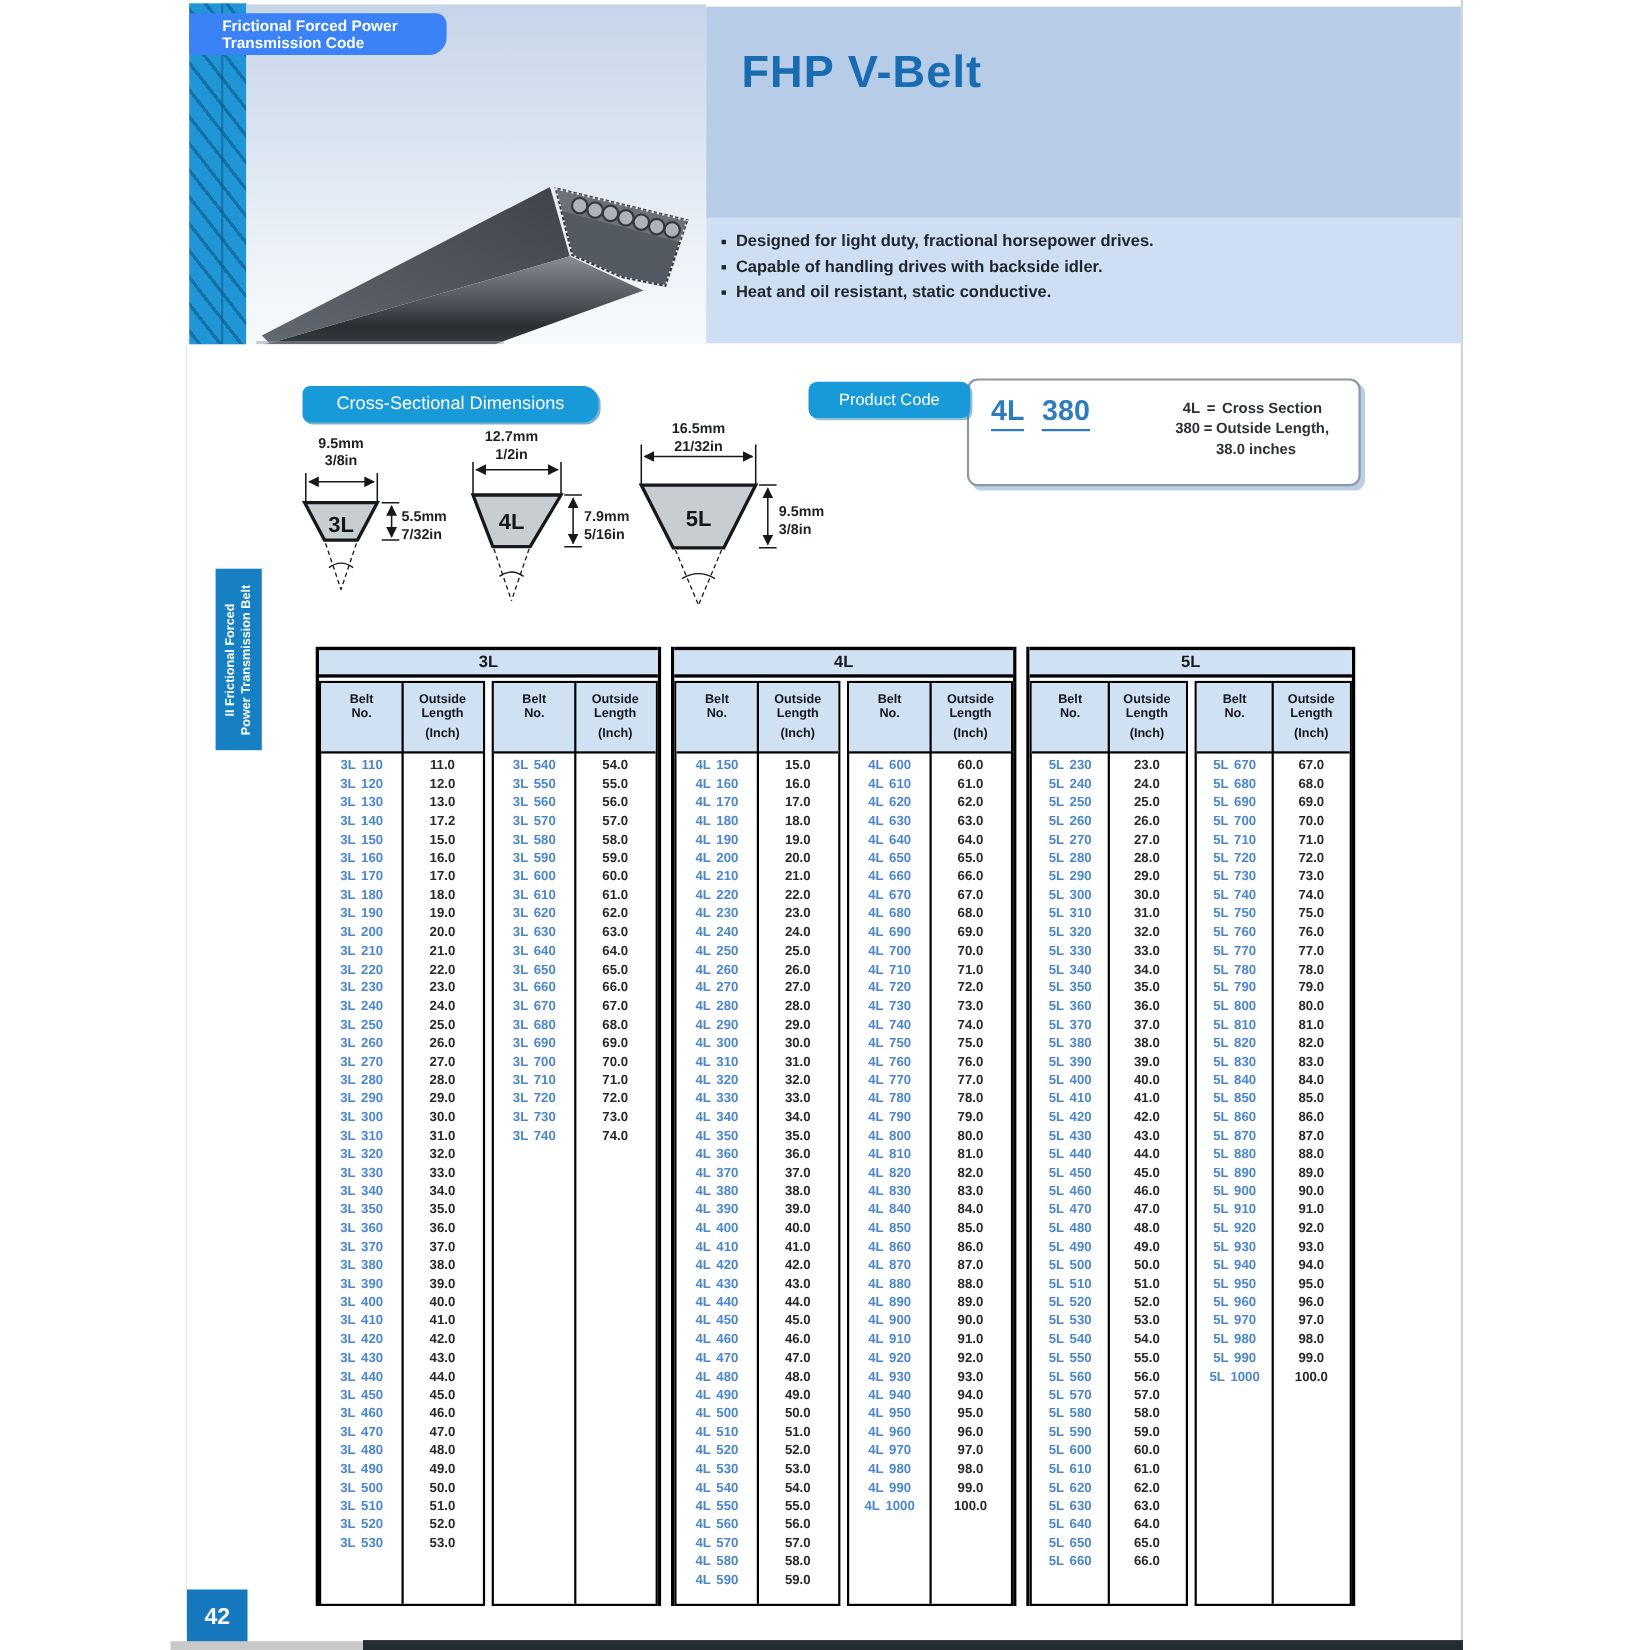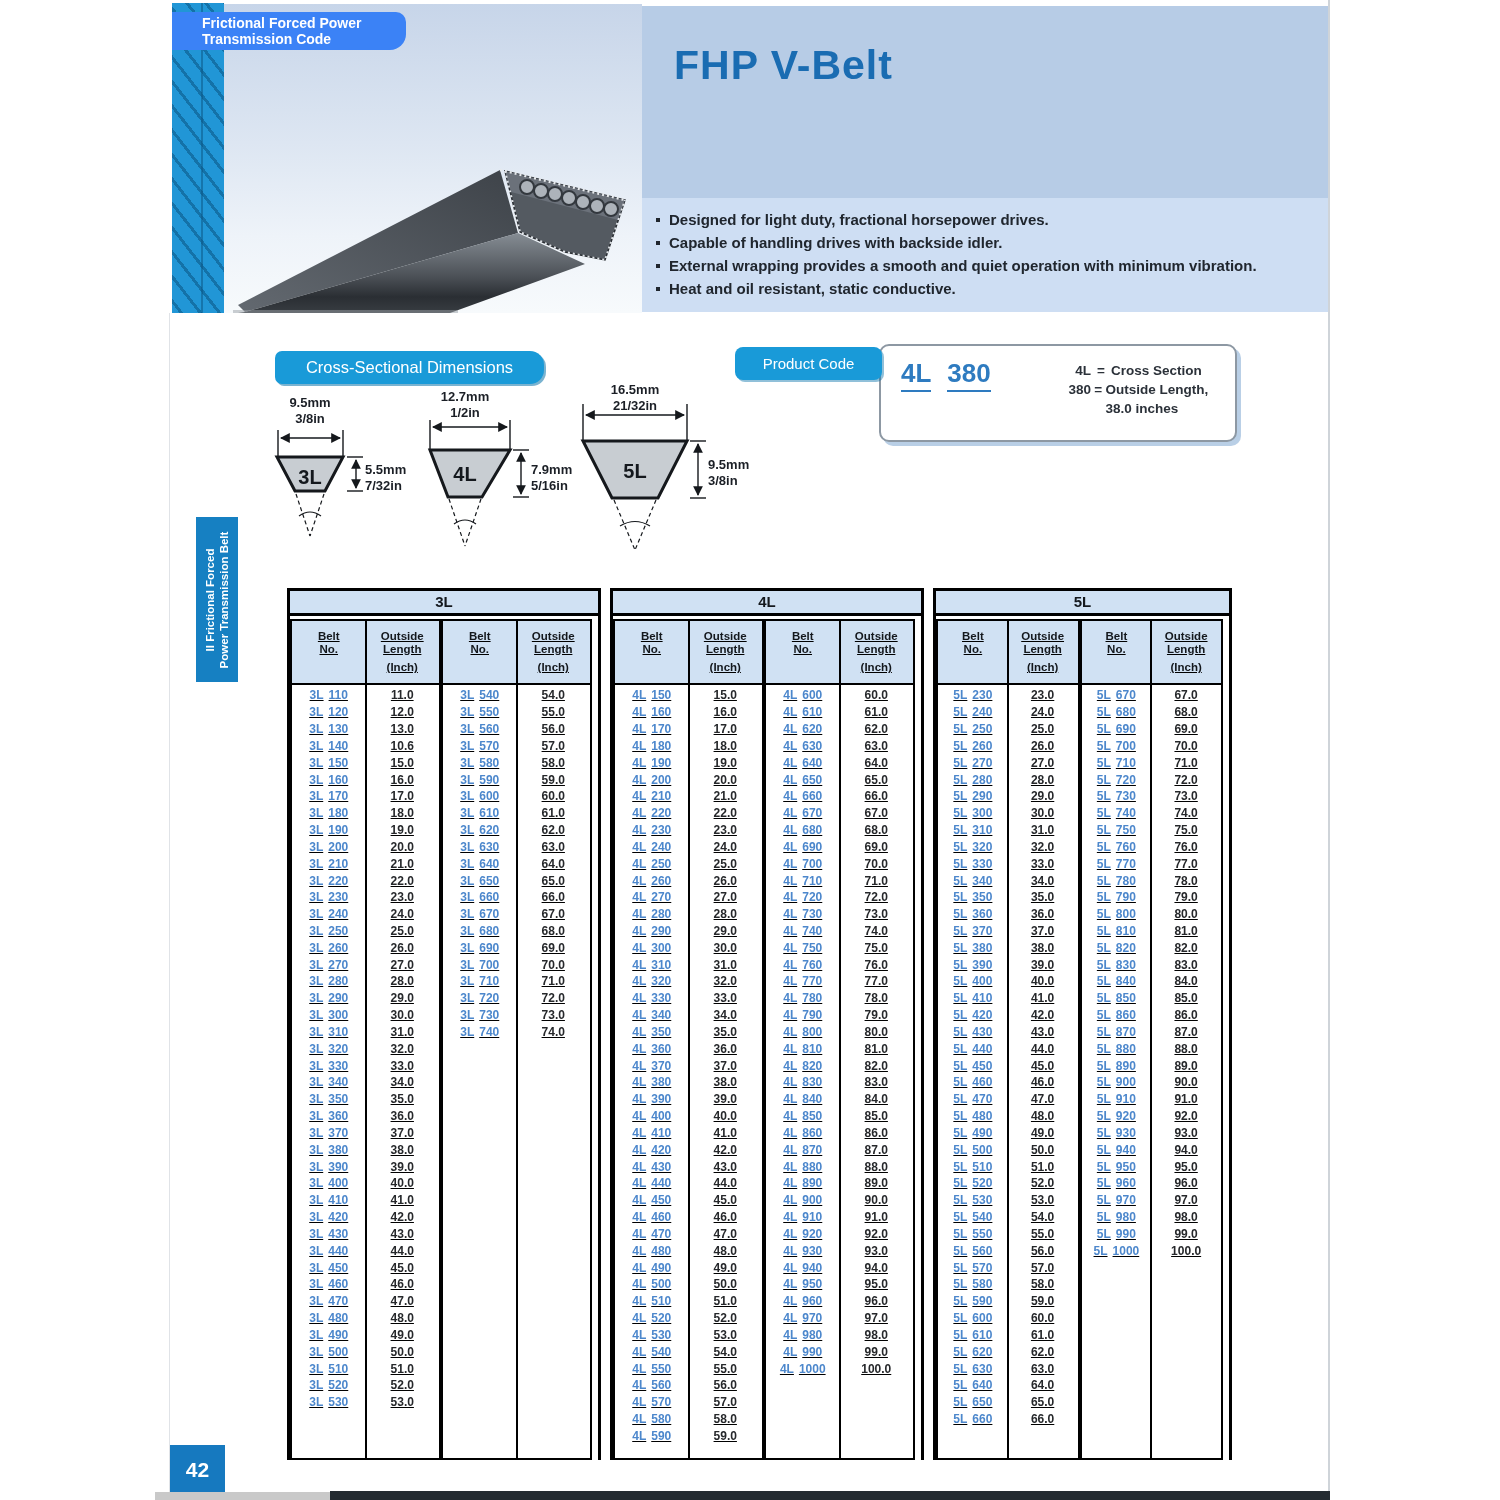--- a/index.html
+++ b/index.html
@@ -65,21 +65,21 @@
   .side-tab{position:absolute;left:196px;top:517px;width:42px;height:165px;background:#1680c2;}
   .side-tab .rot{position:absolute;left:50%;top:50%;width:165px;height:42px;
     transform:translate(-50%,-50%) rotate(-90deg);color:#fff;font-size:11.5px;font-weight:bold;line-height:14px;
     text-align:center;display:flex;flex-direction:column;justify-content:center;}
 
   
   .table-area{position:absolute;left:287px;top:588px;width:945px;height:872px;}
   .tgroup{position:absolute;top:0;bottom:0;border-left:3px solid #000;border-right:3px solid #000;box-sizing:border-box;}
   .tg-label{height:22px;background:#d0e1f3;border-top:3px solid #000;border-bottom:3px solid #000;
     text-align:center;font-weight:bold;font-size:15px;line-height:21px;color:#14181d;}
-  .tg-body{position:absolute;top:31px;left:0;right:0;bottom:0;display:flex;justify-content:flex-start;text-decoration:underline;}
+  .tg-body{position:absolute;top:31px;left:0;right:0;bottom:0;display:flex;justify-content:space-between;}
   .tpair{width:calc(50% - 3px);border:2px solid #000;box-sizing:border-box;position:relative;
     display:flex;flex-direction:column;background:#fff;}
   .tp-vline{position:absolute;left:50%;top:0;bottom:0;width:2px;margin-left:-1px;background:#000;z-index:2;}
   .tp-header{height:62px;background:#d0e1f3;border-bottom:2px solid #000;display:flex;flex:none;}
   .th-cell{width:50%;text-align:center;font-size:11.5px;font-weight:bold;line-height:12.5px;
     padding-top:9px;box-sizing:border-box;color:#14181d;}
   .th-cell .w{display:block;margin:0 auto;}
   .th-belt .w{width:34px;}
   .th-len .w{width:52px;}
   .th-inch{margin-top:6px;}
@@ -146,24 +146,20 @@
     <div class="bullet">
         <span class="dot"></span>
         <span>Designed for light duty, fractional horsepower drives.</span>
       </div>
     <div class="bullet">
         <span class="dot"></span>
         <span>Capable of handling drives with backside idler.</span>
       </div>
     <div class="bullet">
         <span class="dot"></span>
-        <span>External wrapping provides a smooth and quiet operation with minimum vibration.</span>
-      </div>
-    <div class="bullet">
-        <span class="dot"></span>
         <span>Heat and oil resistant, static conductive.</span>
       </div>
   </div>
 </div>
 
 <div class="cs-pill">
   <span>Cross-Sectional Dimensions</span>
 </div>
 
 <svg class="diagram" viewBox="0 0 505 200">
@@ -286,21 +282,21 @@
                 <span>3L</span>
                 <span>130</span>
               </div>
               <div class="tr-len">13.0</div>
             </div>
             <div class="trow">
               <div class="tr-belt">
                 <span>3L</span>
                 <span>140</span>
               </div>
-              <div class="tr-len">10.6</div>
+              <div class="tr-len">17.2</div>
             </div>
             <div class="trow">
               <div class="tr-belt">
                 <span>3L</span>
                 <span>150</span>
               </div>
               <div class="tr-len">15.0</div>
             </div>
             <div class="trow">
               <div class="tr-belt">

